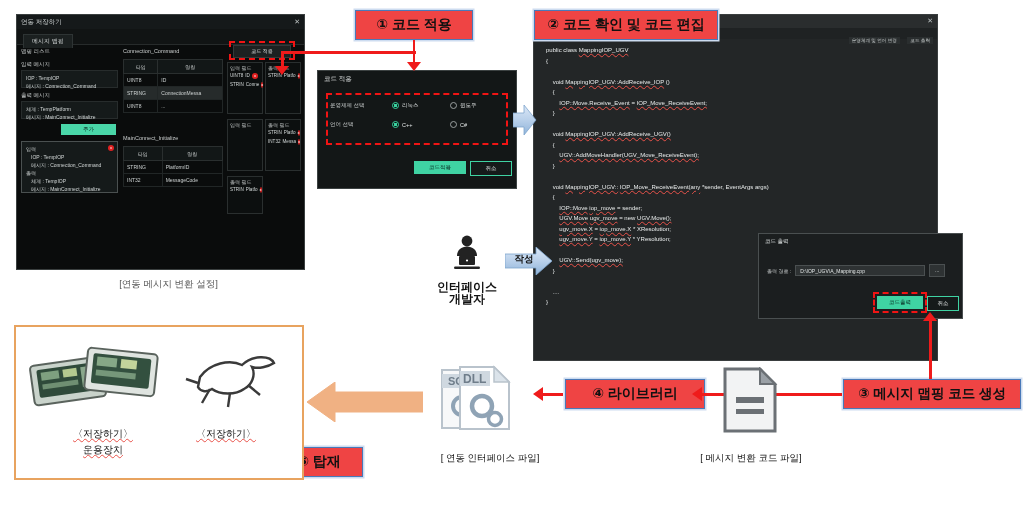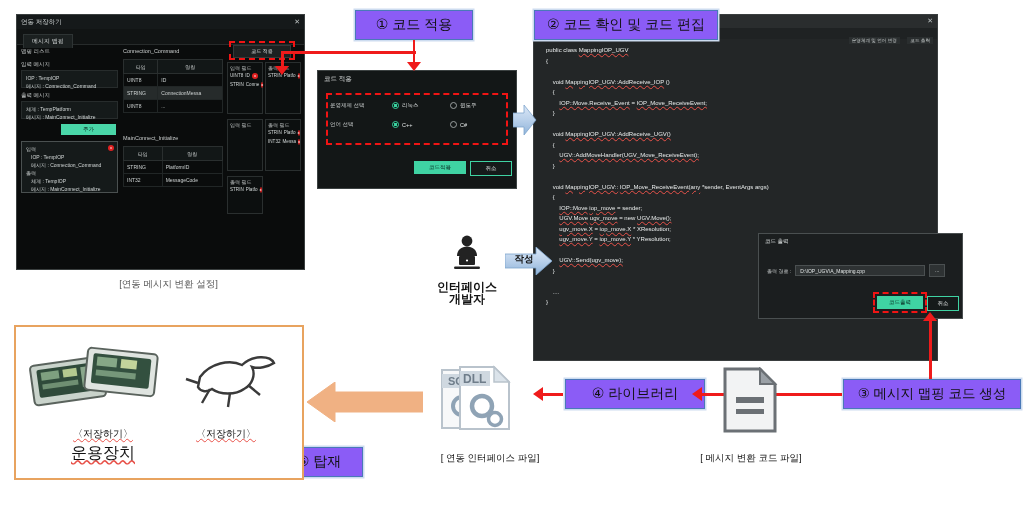--- a/index.html
+++ b/index.html
@@ -46,21 +46,21 @@
   #editor .etools span{color:#c7cccc;font-size:4.6px;background:#2a2e2f;padding:1px 3px;margin-left:3px;display:inline-block;}
   .code{color:#e9ecec;font-size:6px;line-height:10.5px;white-space:pre;font-family:"Liberation Sans","DejaVu Sans",sans-serif;padding:6px 0 0 12px;}
   .sq{text-decoration:underline;text-decoration-color:#e8524a;text-decoration-style:wavy;text-decoration-thickness:.5px;}
 
   
   #dlgOut{left:758px;top:233px;width:203px;height:84px;background:#1b1e1f;border:1px solid #4a4f50;}
   #dlgOut .dt{color:#dde1e1;font-size:5.5px;padding:4px 0 0 6px;}
   .pathbox{background:#2e3233;border:1px solid #41softcap;color:#dfe3e3;font-size:5px;height:11px;line-height:11px;padding-left:4px;box-sizing:border-box;}
 
   
-  .callout{background:#8b5cf6;border:1.6px solid #4a79b8;box-shadow:0 0 0 1.5px #cddcf0;color:#111;font-weight:normal;text-align:center;box-sizing:border-box;display:flex;align-items:center;justify-content:center;}
+  .callout{background:#ef4444;border:1.6px solid #4a79b8;box-shadow:0 0 0 1.5px #cddcf0;color:#111;font-weight:bold;text-align:center;box-sizing:border-box;display:flex;align-items:center;justify-content:center;}
 
   
   .arrowline{background:#ef1b1b;position:absolute;}
   .tri{width:0;height:0;position:absolute;}
 
   
   #vehBox{left:14px;top:325px;width:290px;height:155px;border:2px solid #e8a35f;background:#fff;box-sizing:border-box;}
   .vlabel{font-size:9px;color:#111;text-align:center;}
   .ul{text-decoration:underline;text-decoration-color:#e8524a;text-decoration-style:wavy;}
   .caption{font-size:9.5px;color:#111;text-align:center;}
@@ -397,18 +397,18 @@
     </g>
 
     <g stroke="#3a3a3a" stroke-width="2.4" fill="none">
       <path d="M176 44 C186 30 206 26 218 32 C228 22 246 22 250 30 C244 34 234 36 228 34 C232 42 228 52 220 56 C212 62 196 62 188 56 C182 60 176 58 174 54 Z"></path>
       <path d="M186 56 L178 70 M206 60 L204 74 M224 52 L236 62"></path>
       <path d="M174 50 L162 46"></path>
     </g>
   </svg>
   <div class="abs" style="left:32px;top:100px;width:110px;">
     <div class="vlabel ul" style="font-size:10px;">〈저장하기〉</div>
-    <div class="vlabel ul" style="font-size:16px;margin-top:2px;">운용장치</div>
+    <div class="vlabel ul" style="font-size:10px;margin-top:2px;">운용장치</div>
   </div>
   <div class="abs" style="left:160px;top:100px;width:100px;">
     <div class="vlabel ul" style="font-size:10px;">〈저장하기〉</div>
   </div>
 </div>
 
 </body></html>

